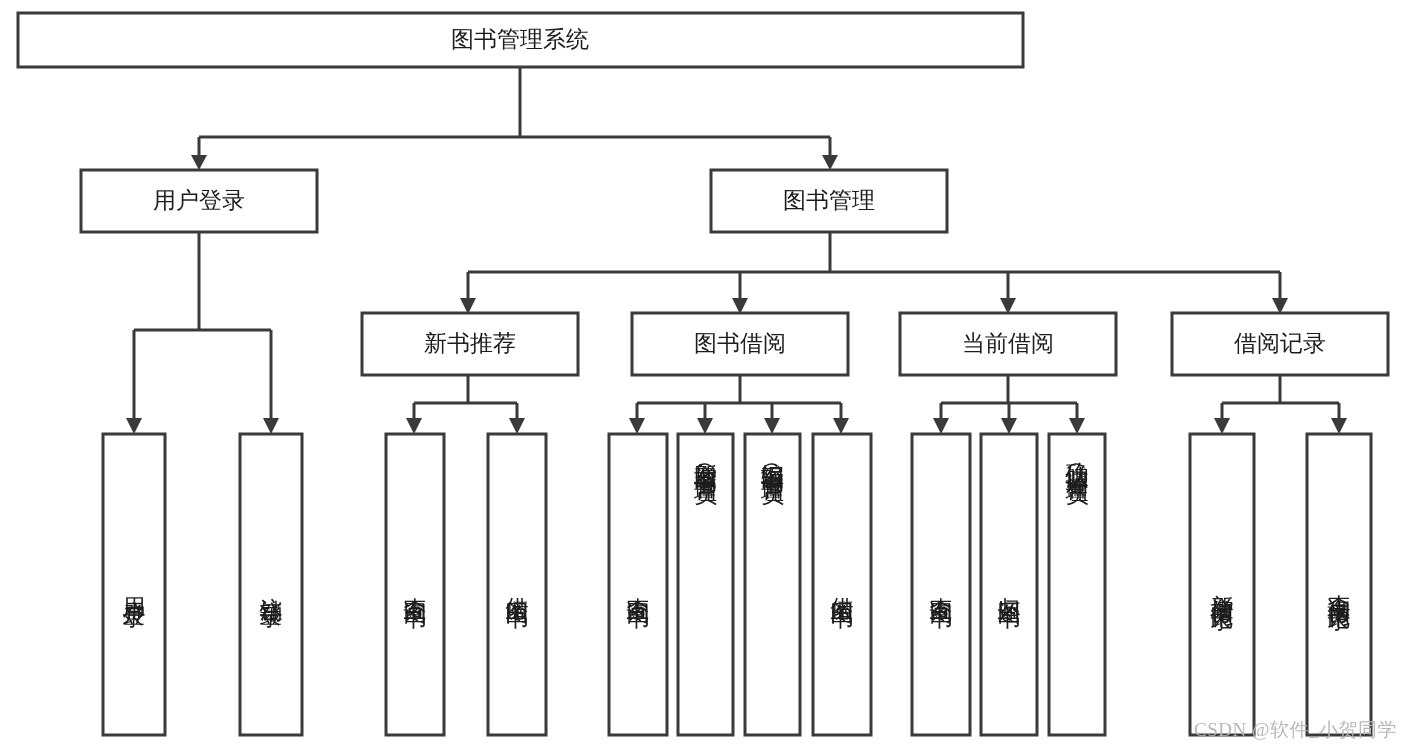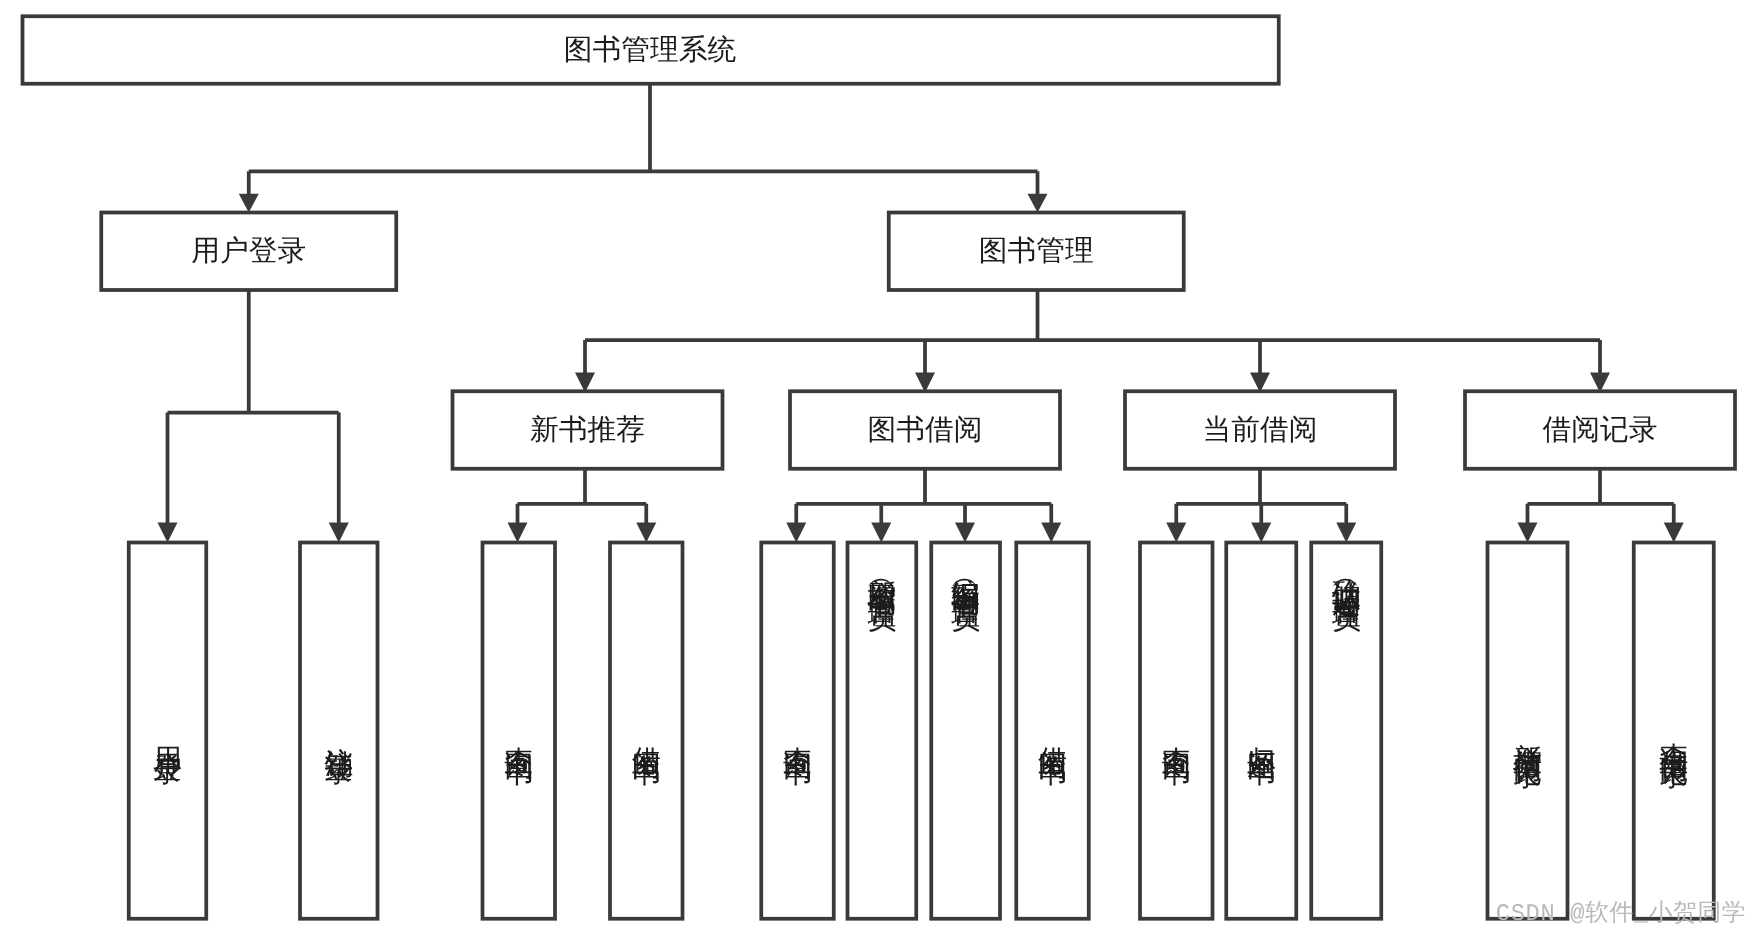--- a/index.html
+++ b/index.html
@@ -68,21 +68,21 @@
     font-size: 23px;
     line-height: 1.18;
     letter-spacing: 3px;
     color: #1c1c1c;
     white-space: nowrap;
   }
   #watermark {
     position: absolute;
     right: 8px;
     bottom: 4px;
-    font-family: Liberation Mono, monospace;
+    font-family: Liberation Serif, serif;
     font-size: 19px;
     color: #b8b8b8;
     letter-spacing: 0.5px;
     white-space: nowrap;
     text-align: center;
   }
 </style>
 </head>
 <body>
 

